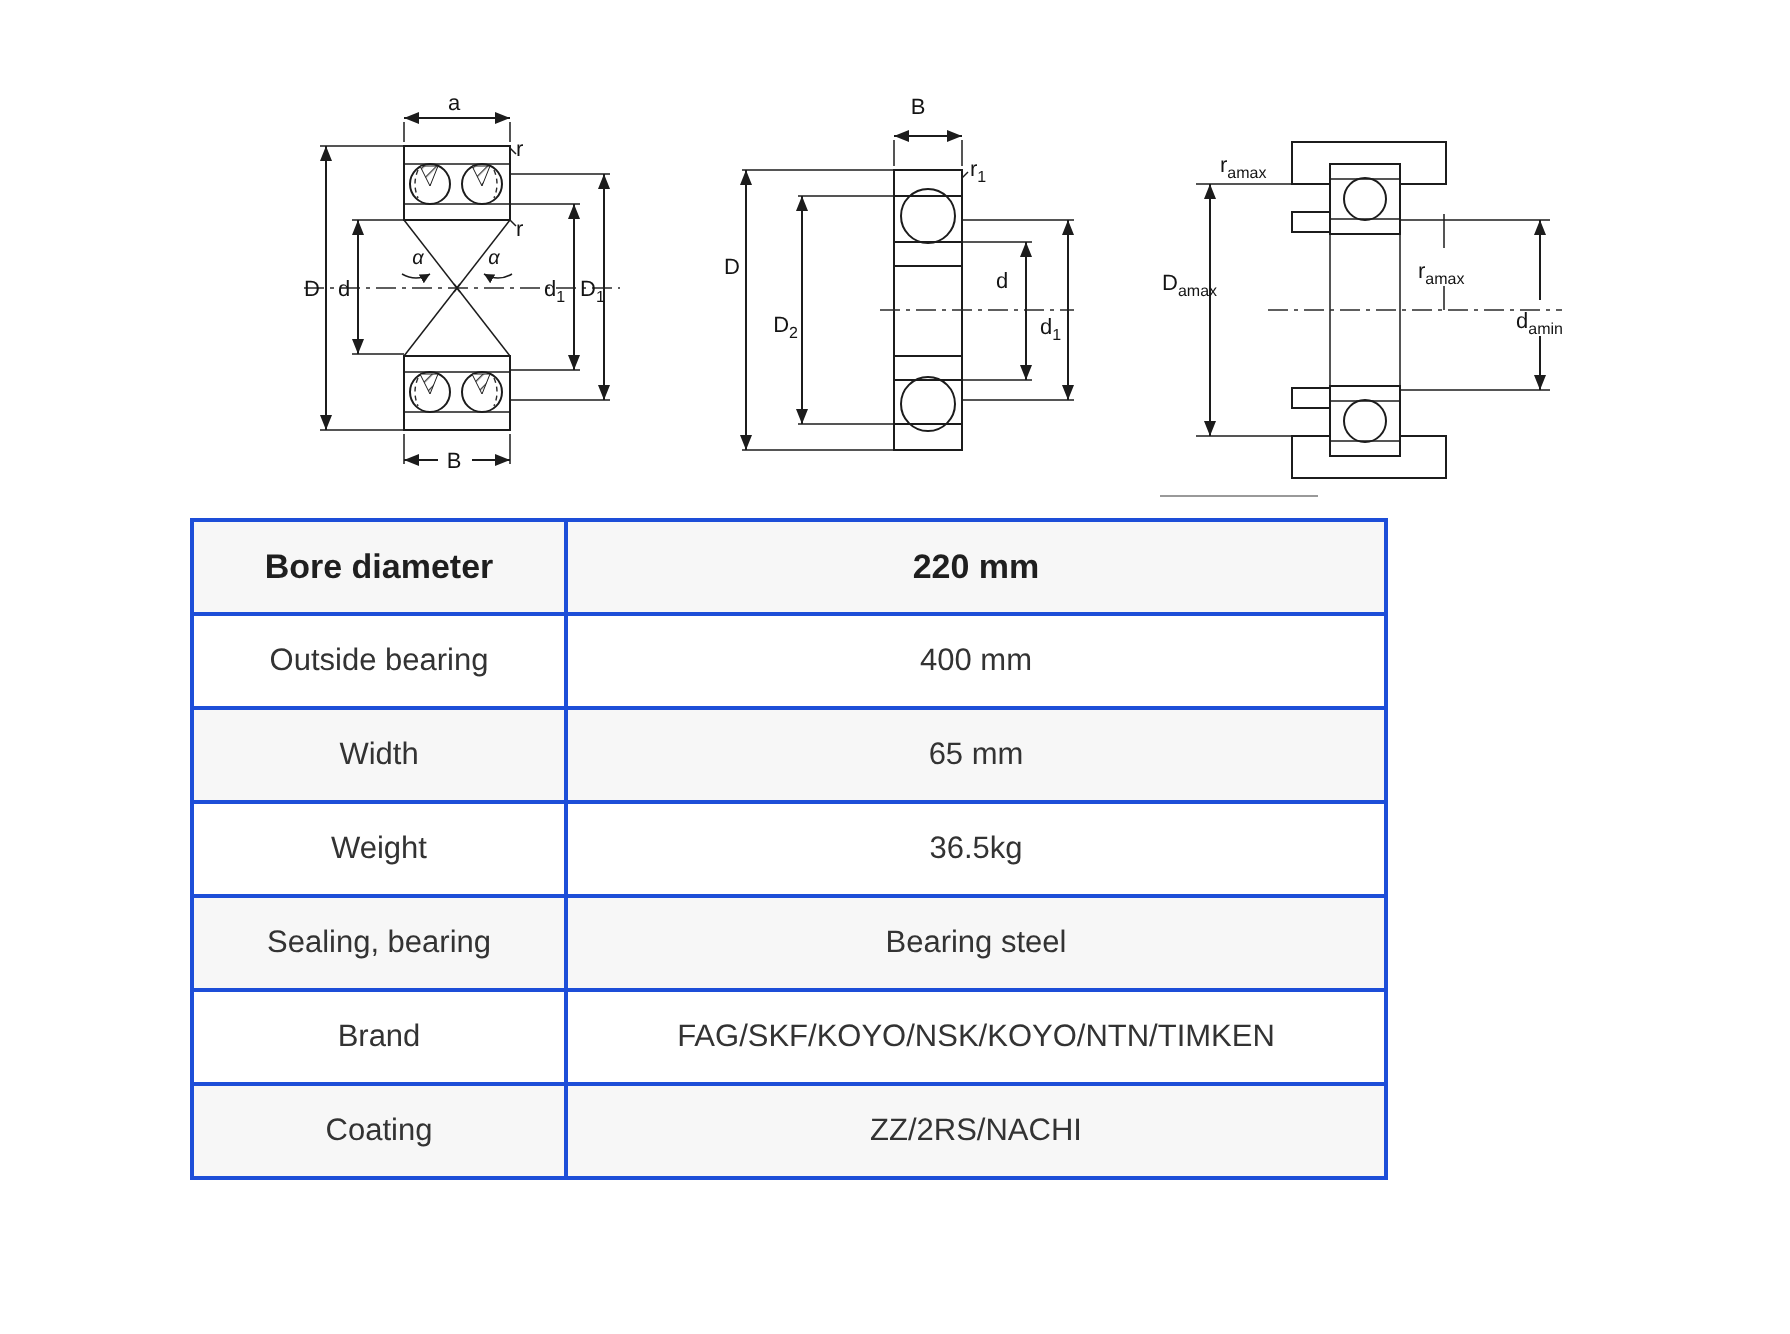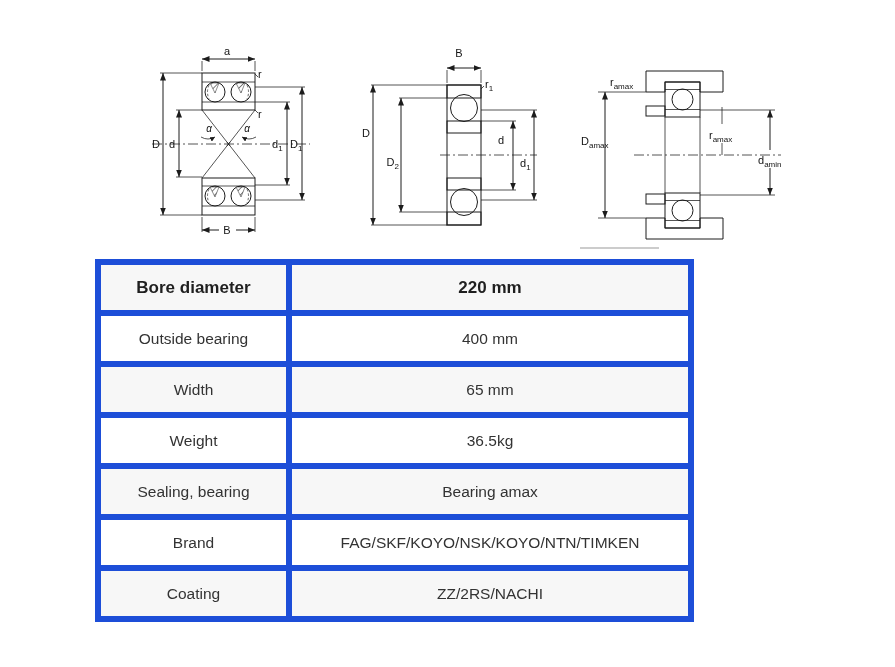--- a/index.html
+++ b/index.html
@@ -19,21 +19,21 @@
   .lbl{font-family:"Liberation Sans",sans-serif;font-size:11px;fill:#141414;}
   .sub{font-size:8px;}
   .alpha{font-style:italic;font-size:10px;}
   .grey{stroke:#999;stroke-width:1;}
   
   table.spec{
     position:absolute;left:95px;top:259px;width:599px;
     border-collapse:collapse;table-layout:fixed;color:#333;
   }
   table.spec td{
-    border:6px solid #1d4ed8;text-align:center;vertical-align:middle;
+    border:2px solid #1d4ed8;text-align:center;vertical-align:middle;
     height:45px;font-size:15.5px;padding:0 6px;
   }
   table.spec td.c1{width:173px;}
   tr.alt{background:#f7f7f7;}
   tr.head td{font-weight:bold;font-size:17px;color:#1f1f1f;}
 </style>
 </head>
 <body>
 
 <svg width="0" height="0" style="position:absolute" aria-hidden="true">
@@ -220,21 +220,21 @@
     <tr class="alt">
       <td class="c1">Width</td>
       <td>65 mm</td>
     </tr>
     <tr>
       <td class="c1">Weight</td>
       <td>36.5kg</td>
     </tr>
     <tr class="alt">
       <td class="c1">Sealing, bearing</td>
-      <td>Bearing amax</td>
+      <td>Bearing steel</td>
     </tr>
     <tr>
       <td class="c1">Brand</td>
       <td>FAG/SKF/KOYO/NSK/KOYO/NTN/TIMKEN</td>
     </tr>
     <tr class="alt">
       <td class="c1">Coating</td>
       <td>ZZ/2RS/NACHI</td>
     </tr>
   </tbody>

